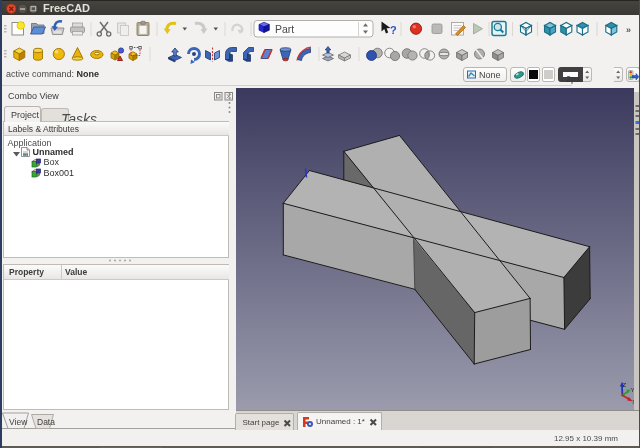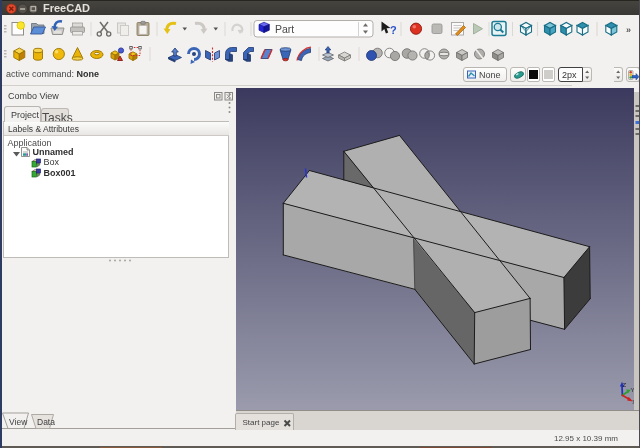--- a/index.html
+++ b/index.html
@@ -283,21 +283,21 @@
         <ellipse cx="6" cy="5" rx="4.8" ry="2.6" transform="rotate(-25 6 5)" fill="#2a9d8f" stroke="#14665c" stroke-width="0.8"></ellipse>
         <ellipse cx="4.2" cy="4.2" rx="1.6" ry="0.9" transform="rotate(-25 4.2 4.2)" fill="#bfe8e2"></ellipse>
       </svg>
   </div>
   <div class="abs" style="left:527px;top:3px;width:13px;height:14.5px;background:#fff;border:1px solid #bcb8b3;border-radius:2px;box-sizing:border-box;">
       <div class="abs" style="left:1px;top:1.5px;width:9px;height:9.5px;background:#090909;"></div>
     </div>
   <div class="abs" style="left:542px;top:3px;width:13px;height:14.5px;background:#fff;border:1px solid #bcb8b3;border-radius:2px;box-sizing:border-box;">
       <div class="abs" style="left:1px;top:1.5px;width:9px;height:9.5px;background:#cfcdca;"></div>
     </div>
-  <div class="abs" style="left:558px;top:3px;width:25px;height:14.5px;background:#fdfdfd;border:1px solid #404040;border-radius:3px 0 0 3px;box-sizing:border-box;font-size:9px;color:#333;">
+  <div class="abs" style="left:558px;top:3px;width:25px;height:14.5px;background:#fdfdfd;border:5px solid #404040;border-radius:3px 0 0 3px;box-sizing:border-box;font-size:9px;color:#333;">
       <span class="abs" style="left:3px;top:2px;">2px</span>
     </div>
   <div class="abs" style="left:583px;top:3px;width:9px;height:14.5px;background:linear-gradient(#fbfbfa,#eceae8);border:1px solid #bcb8b3;border-left:none;border-radius:0 3px 3px 0;box-sizing:border-box;">
     <svg class="abs" style="left:1px;top:1px;" width="7" height="12">
         <path d="M1.2,4 h4 l-2,-2.6 z" fill="#666"></path>
         <path d="M1.2,7.5 h4 l-2,2.6 z" fill="#666"></path>
       </svg>
   </div>
   <div class="abs" style="left:591px;top:3px;width:23px;height:14.5px;background:#fdfdfd;border:1px solid #bcb8b3;border-radius:3px 0 0 3px;box-sizing:border-box;font-size:13px;color:#333;margin-left:36px;">
       <span class="abs" style="left:3px;top:2px;">0,20</span>
@@ -325,21 +325,21 @@
     <rect x="0.5" y="0.5" width="7.5" height="7.5" fill="none" stroke="#8a8885" stroke-width="1"></rect>
     <rect x="2.5" y="2.5" width="3.5" height="3.5" fill="none" stroke="#8a8885" stroke-width="1"></rect>
     <rect x="11" y="0.5" width="7.5" height="7.5" fill="none" stroke="#8a8885" stroke-width="1"></rect>
     <path d="M12.8,2.3 l4,4 m0,-4 l-4,4" stroke="#8a8885" stroke-width="1"></path>
   </svg>
 
   <div class="abs" style="left:4px;top:20px;width:37px;height:15.5px;background:#f2f1f0;border:1px solid #b9b5b0;border-bottom:none;border-radius:3px 3px 0 0;box-sizing:border-box;z-index:2;">
     <div class="abs" style="left:6px;top:2.5px;font-size:9px;color:#3a3a3a;">Project</div>
   </div>
   <div class="abs" style="left:41px;top:22px;width:28px;height:13.5px;background:#e3e0dc;border:1px solid #bdb9b4;border-bottom:none;border-radius:3px 3px 0 0;box-sizing:border-box;">
-    <div class="abs" style="left:0;top:1.5px;font-size:12px;color:#4a4a4a;">Tasks</div>
+    <div class="abs" style="left:19px;top:1.5px;font-size:14px;color:#4a4a4a;font-style:italic;">Tasks</div>
   </div>
 
   <div class="abs" style="left:3px;top:35px;width:226px;height:136.5px;background:#fff;border:1px solid #bfbbb6;box-sizing:border-box;">
     <div class="abs" style="left:0;top:0;width:224.5px;height:14px;background:linear-gradient(#fbfbfa,#e9e7e5);border-bottom:1px solid #cdc9c5;box-sizing:border-box;">
       <div class="abs" style="left:4px;top:1.5px;font-size:8.5px;color:#3a3a3a;">Labels &amp; Attributes</div>
     </div>
     <div class="abs" style="left:3.5px;top:16px;font-size:9px;color:#4a4a4a;">Application</div>
     <svg class="abs" style="left:8px;top:27.5px;" width="9" height="8">
         <path d="M1,2 h7 l-3.5,4.5 z" fill="#5a5a5a"></path>
       </svg>
@@ -357,33 +357,40 @@
       <rect x="1" y="3.5" width="4.4" height="5.5" fill="#35a835" stroke="#1c6b1c" stroke-width="0.7"></rect>
       <rect x="5.5" y="1" width="4" height="4" fill="#3a3aa0" stroke="#222270" stroke-width="0.7"></rect>
     </svg>
     <div class="abs" style="left:39.5px;top:35px;font-size:9px;color:#3a3a3a;">Box</div>
     <svg class="abs" style="left:27px;top:46px;" width="10" height="10">
       <path d="M1,3.5 l3,-2 4,1 -2.8,1.8 z" fill="#d8c89a" stroke="#555" stroke-width="0.6"></path>
       <path d="M5.2,4.3 l2.8,-1.8 0.8,4.5 -2.6,1.8 z" fill="#6b8f4e" stroke="#555" stroke-width="0.6"></path>
       <rect x="1" y="3.5" width="4.4" height="5.5" fill="#35a835" stroke="#1c6b1c" stroke-width="0.7"></rect>
       <rect x="5.5" y="1" width="4" height="4" fill="#3a3aa0" stroke="#222270" stroke-width="0.7"></rect>
     </svg>
-    <div class="abs" style="left:39.5px;top:45.5px;font-size:9px;font-weight:bold;color:#2f2f2f;">Box001</div>
+    <div class="abs" style="left:39.5px;top:45.5px;font-size:9px;font-weight:normal;color:#2f2f2f;">Box001</div>
   </div>
 
   <svg class="abs" style="left:108px;top:172px;" width="24" height="5">
     <g fill="#a9a5a0">
         <circle cx="2" cy="2.5" r="1"></circle>
         <circle cx="7" cy="2.5" r="1"></circle>
         <circle cx="12" cy="2.5" r="1"></circle>
         <circle cx="17" cy="2.5" r="1"></circle>
         <circle cx="22" cy="2.5" r="1"></circle>
       </g>
   </svg>
 
+  <div class="abs" style="left:3px;top:178px;width:226px;height:146px;background:#fff;border:1px solid #bfbbb6;box-sizing:border-box;">
+    <div class="abs" style="left:0;top:0;width:224.5px;height:15px;background:linear-gradient(#fbfbfa,#e9e7e5);border-bottom:1px solid #cdc9c5;box-sizing:border-box;">
+      <div class="abs" style="left:5px;top:2px;font-size:8.5px;font-weight:bold;color:#3c3c3c;">Property</div>
+      <div class="abs" style="left:57px;top:0;width:1px;height:15px;background:#cdc9c5;"></div>
+      <div class="abs" style="left:61px;top:2px;font-size:8.5px;font-weight:bold;color:#3c3c3c;">Value</div>
+    </div>
+  </div>
 
   <svg class="abs" style="left:0;top:324px;" width="80" height="20">
     <path d="M2.5,3 L28.5,3 L24,18.5 L8,18.5 z" fill="#f2f1f0" stroke="#a39f9a" stroke-width="1"></path>
     <path d="M31.5,4.5 L53.5,4.5 L49.5,18.5 L36,18.5 z" fill="#e6e3df" stroke="#aeaaa5" stroke-width="1"></path>
     <text x="9" y="14.5" font-size="8.5" fill="#3f3f3f" font-family="Liberation Sans">View</text>
     <text x="37" y="15" font-size="8.5" fill="#3f3f3f" font-family="Liberation Sans">Data</text>
     <line x1="0" y1="18.5" x2="8" y2="18.5" stroke="#a39f9a"></line>
     <line x1="24" y1="18.5" x2="36" y2="18.5" stroke="#a39f9a"></line>
     <line x1="49.5" y1="18.5" x2="80" y2="18.5" stroke="#a39f9a"></line>
   </svg>
@@ -462,20 +469,31 @@
   </svg>
 </div>
 
 <div class="abs" style="left:236px;top:410px;width:404px;height:19.5px;background:#d9d5d1;border-top:1px solid #908d88;box-sizing:border-box;">
   <div class="abs" style="left:-1.5px;top:2px;width:59px;height:17.5px;background:#e4e1dd;border:1px solid #b2aea9;border-bottom:none;border-radius:2px 2px 0 0;box-sizing:border-box;">
     <div class="abs" style="left:7px;top:3.5px;font-size:8px;color:#3f3f3f;text-align:right;">Start page</div>
     <svg class="abs" style="left:47px;top:5px;" width="9" height="9">
         <path d="M1.5,1.5 L7,7 M7,1.5 L1.5,7" stroke="#4a4a48" stroke-width="2"></path>
       </svg>
   </div>
+  <div class="abs" style="left:61px;top:0.5px;width:85px;height:19px;background:#f5f4f2;border:1px solid #b2aea9;border-bottom:none;border-radius:2px 2px 0 0;box-sizing:border-box;">
+    <svg class="abs" style="left:4px;top:3px;" width="12" height="12">
+      <path d="M1,1 h6 v2.5 h-3.5 v2 h3 v2.5 h-3 v3 h-2.5 z" fill="#d23b22"></path>
+      <circle cx="8" cy="8" r="3" fill="#3a55c0"></circle>
+      <circle cx="8" cy="8" r="1.1" fill="#f5f4f2"></circle>
+    </svg>
+    <div class="abs" style="left:18px;top:4px;font-size:8px;color:#3f3f3f;">Unnamed : 1*</div>
+    <svg class="abs" style="left:71px;top:5.5px;" width="9" height="9">
+        <path d="M1.5,1.5 L7,7 M7,1.5 L1.5,7" stroke="#4a4a48" stroke-width="2"></path>
+      </svg>
+  </div>
 </div>
 
 <div class="abs" style="left:0;top:429.5px;width:640px;height:16.5px;background:#f2f1f0;">
   <div class="abs" style="right:22px;top:4.5px;font-size:8px;color:#4c4c4c;">12.95 x 10.39 mm</div>
 </div>
 
 <div class="abs" style="left:0;top:446px;width:640px;height:2px;background:#5f5a54;">
   <div class="abs" style="left:100px;top:0.5px;width:62px;height:1.5px;background:#8a5a3c;"></div>
   <div class="abs" style="left:420px;top:0.5px;width:72px;height:1.5px;background:#7c4a34;"></div>
 </div>

